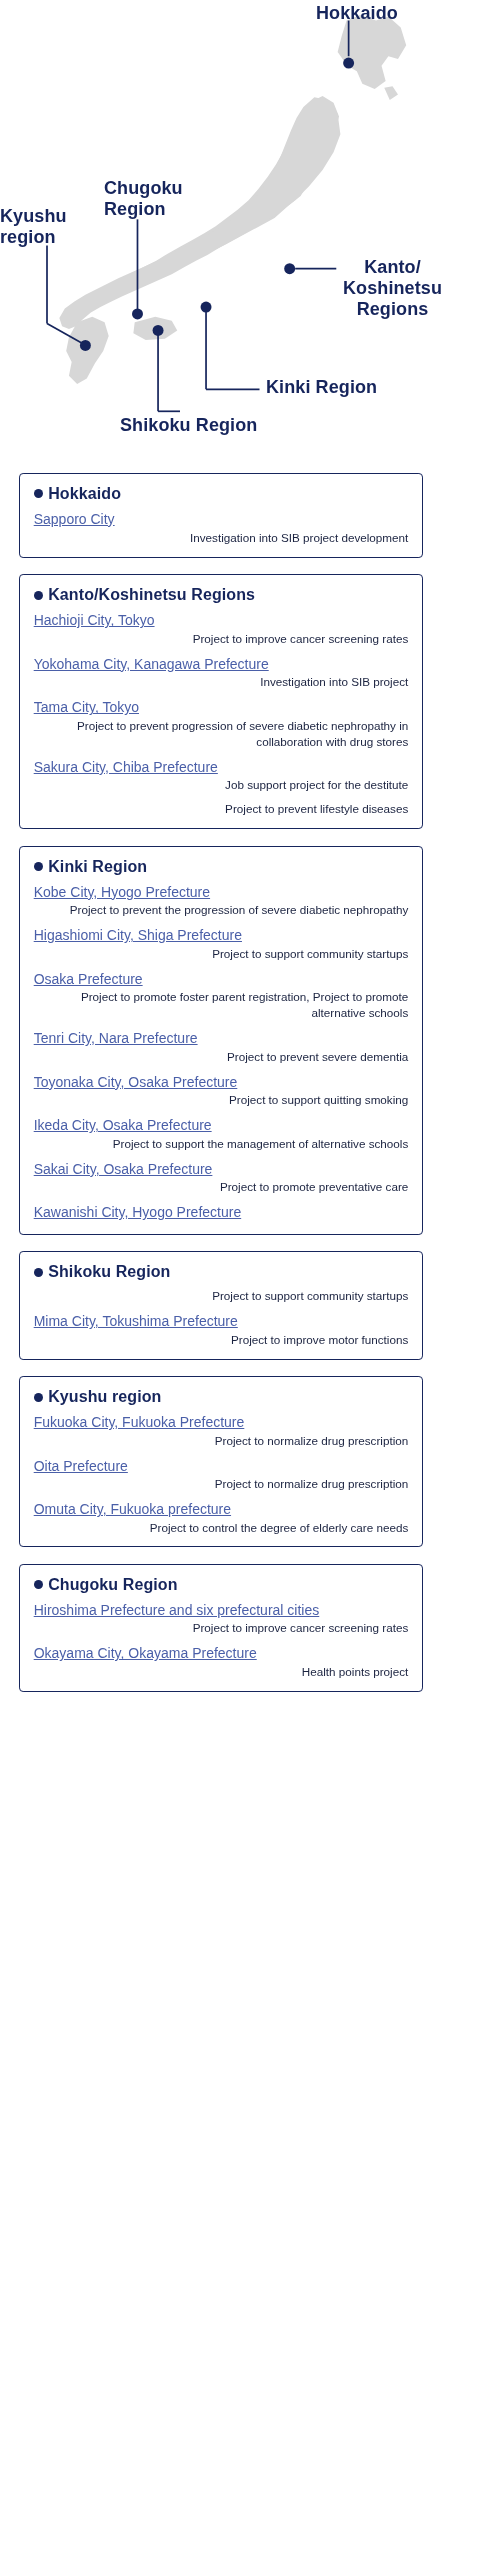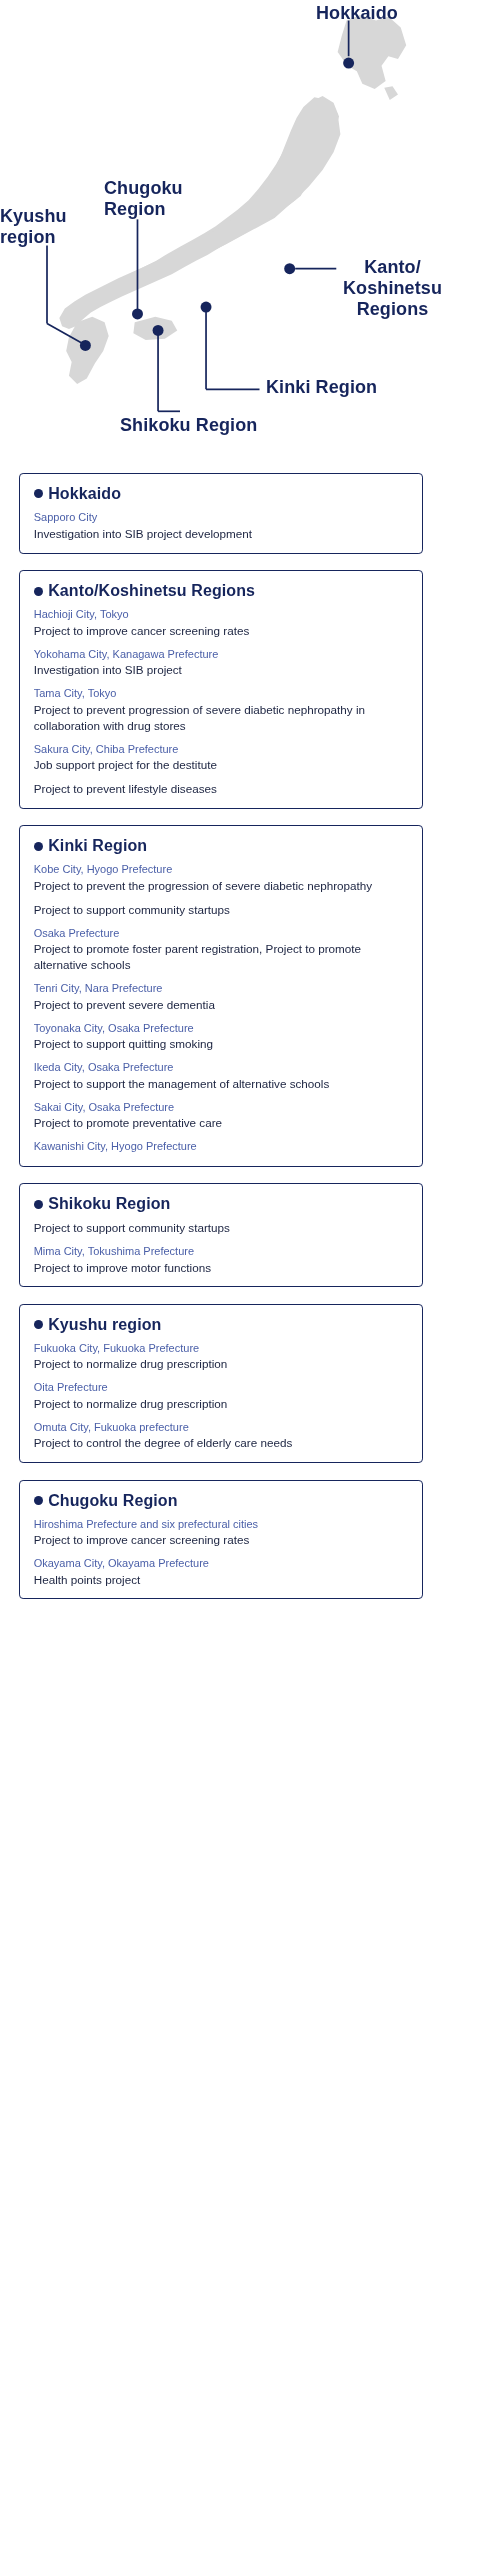--- a/index.html
+++ b/index.html
@@ -66,29 +66,31 @@
     display: inline-block;
     width: 9px; height: 9px;
     border-radius: 50%;
     background: #16255c;
     margin-right: 5.5px;
     flex: 0 0 auto;
   }
   .entry { margin-bottom: 8.2px; }
   .entry:last-child { margin-bottom: 0; }
   .entry-place {
-    font-size: 11px;
+    font-size: 14px;
     color: #4a5fa8;
     line-height: 1.35;
     margin-bottom: 0.7px;
+    text-decoration: underline;
   }
   .entry-desc {
     font-size: 11.7px;
     color: #1b2340;
     line-height: 1.35;
+    text-align: right;
   }
   .card.single .entry-place { margin-bottom: 1.4px; }
 </style>
 </head>
 <body>
 
 <div class="page">
 
   <div class="map-area">
     <svg class="map-svg" width="482" height="473" viewBox="0 0 702 690">
@@ -182,20 +184,21 @@
       <div class="card">
         <div class="card-title">
           <span class="bullet-dot"></span>
           <span>Kinki Region</span>
         </div>
         <div class="entry">
           <div class="entry-place">Kobe City, Hyogo Prefecture</div>
           <div class="entry-desc">Project to prevent the progression of severe diabetic nephropathy</div>
         </div>
         <div class="entry">
+          <div class="entry-place">Higashiomi City, Shiga Prefecture</div>
           <div class="entry-desc">Project to support community startups</div>
         </div>
         <div class="entry">
           <div class="entry-place">Osaka Prefecture</div>
           <div class="entry-desc">Project to promote foster parent registration, Project to promote alternative schools</div>
         </div>
         <div class="entry">
           <div class="entry-place">Tenri City, Nara Prefecture</div>
           <div class="entry-desc">Project to prevent severe dementia</div>
         </div>

